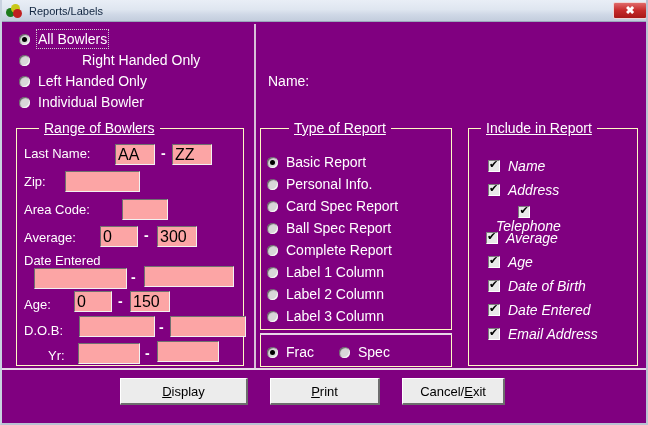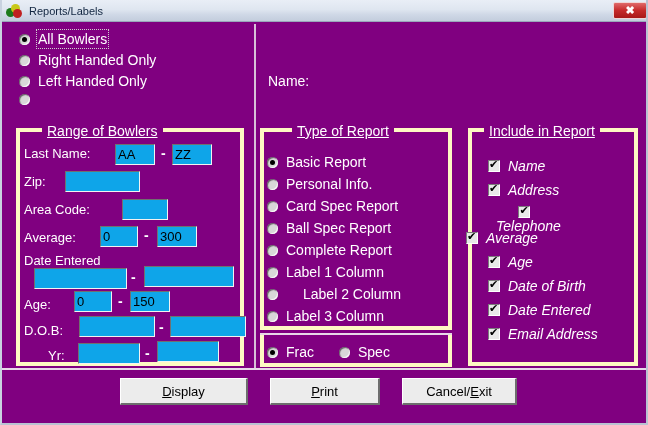--- a/index.html
+++ b/index.html
@@ -146,44 +146,44 @@
     color: #ffffff;
     font-size: 14px;
     white-space: nowrap;
     font-style: italic;
   }
 
   
   .group {
     position: absolute;
     box-sizing: border-box;
-    border: 4px solid #fef9c3;
+    border: 1px solid #fef9c3;
   }
   .group > .gtitle {
     position: absolute;
     top: -9px;
     background: #800080;
     padding: 0 5px;
     color: #ffffff;
     font-size: 14px;
     text-decoration: underline;
     white-space: nowrap;
   }
 
   
   .inp {
     position: absolute;
-    background: #0ea5e9;
+    background: #fca5a5;
     box-sizing: border-box;
     border-top: 1px solid #707070;
     border-left: 1px solid #707070;
     border-right: 1px solid #f2f2f2;
     border-bottom: 1px solid #f2f2f2;
     color: #000000;
-    font-size: 13px;
+    font-size: 16px;
     font-family: "Liberation Sans", sans-serif;
     padding: 4px 2px;
     display: flex;
     align-items: center;
     cursor: text;
   }
   .dash {
     position: absolute;
     color: #ffffff;
     font-size: 14px;
@@ -234,30 +234,31 @@
       <span class="x">✖</span>
     </div>
   </div>
 
   <div class="vdiv" style="left:252px; top:24px; width:2px; height:344px;"></div>
 
   <div class="radio" style="left:17px; top:31px;">
     <span class="rbox on"></span>
     <span class="rlabel focusbox">All Bowlers</span>
   </div>
-  <div class="radio" style="left:17px; top:52px;">
+  <div class="radio" style="left:17px; top:52px;gap:44px;">
     <span class="rbox"></span>
     <span class="rlabel">Right Handed Only</span>
   </div>
   <div class="radio" style="left:17px; top:73px;">
     <span class="rbox"></span>
     <span class="rlabel">Left Handed Only</span>
   </div>
   <div class="radio" style="left:17px; top:94px;">
     <span class="rbox"></span>
+    <span class="rlabel">Individual Bowler</span>
   </div>
 
   <div class="lbl" style="position:absolute; left:266px; top:73px; font-size:14px;">Name:</div>
 
   <div class="group" style="left:14px; top:128px; width:228px; height:238px;">
     <div class="gtitle" style="left:22px;">Range of Bowlers</div>
   </div>
 
   <div class="lbl" style="position:absolute; left:22px; top:146px;">Last Name:</div>
   <div class="inp" style="left:113px; top:144px; width:40px; height:21px;">AA</div>
@@ -316,21 +317,21 @@
     <span class="rlabel">Ball Spec Report</span>
   </div>
   <div class="radio" style="left:265px; top:242px;">
     <span class="rbox"></span>
     <span class="rlabel">Complete Report</span>
   </div>
   <div class="radio" style="left:265px; top:264px;">
     <span class="rbox"></span>
     <span class="rlabel">Label 1 Column</span>
   </div>
-  <div class="radio" style="left:265px; top:286px;gap:17px;">
+  <div class="radio" style="left:265px; top:286px;">
     <span class="rbox"></span>
     <span class="rlabel">Label 2 Column</span>
   </div>
   <div class="radio" style="left:265px; top:308px;">
     <span class="rbox"></span>
     <span class="rlabel">Label 3 Column</span>
   </div>
 
   <div class="hdiv" style="left:258px; top:333px; width:192px; height:2px;"></div>
   <div class="group" style="left:258px; top:335px; width:192px; height:32px; border-top:0;"></div>
@@ -352,21 +353,21 @@
     <span class="clabel">Name</span>
   </div>
   <div class="check" style="left:486px; top:182px;">
     <span class="cbox on"></span>
     <span class="clabel">Address</span>
   </div>
   <div class="check" style="left:486px; top:206px;flex-direction:column;">
     <span class="cbox on"></span>
     <span class="clabel">Telephone</span>
   </div>
-  <div class="check" style="left:464px; top:230px;">
+  <div class="check" style="left:484px; top:230px;">
     <span class="cbox on"></span>
     <span class="clabel">Average</span>
   </div>
   <div class="check" style="left:486px; top:254px;">
     <span class="cbox on"></span>
     <span class="clabel">Age</span>
   </div>
   <div class="check" style="left:486px; top:278px;">
     <span class="cbox on"></span>
     <span class="clabel">Date of Birth</span>
@@ -381,17 +382,17 @@
   </div>
 
   <div class="hdiv" style="left:0px; top:368px; width:648px; height:2px;"></div>
 
   <div class="btn" style="left:118px; top:378px; width:128px; height:27px;">
     <span><span></span><span class="acc">D</span><span>isplay</span></span>
   </div>
   <div class="btn" style="left:268px; top:378px; width:110px; height:27px;">
     <span><span></span><span class="acc">P</span><span>rint</span></span>
   </div>
-  <div class="btn" style="left:400px; top:378px; width:115px; height:27px;">
+  <div class="btn" style="left:400px; top:378px; width:103px; height:27px;">
     <span><span>Cancel/</span><span class="acc">E</span><span>xit</span></span>
   </div>
 
 </div>
 
 </body></html>

